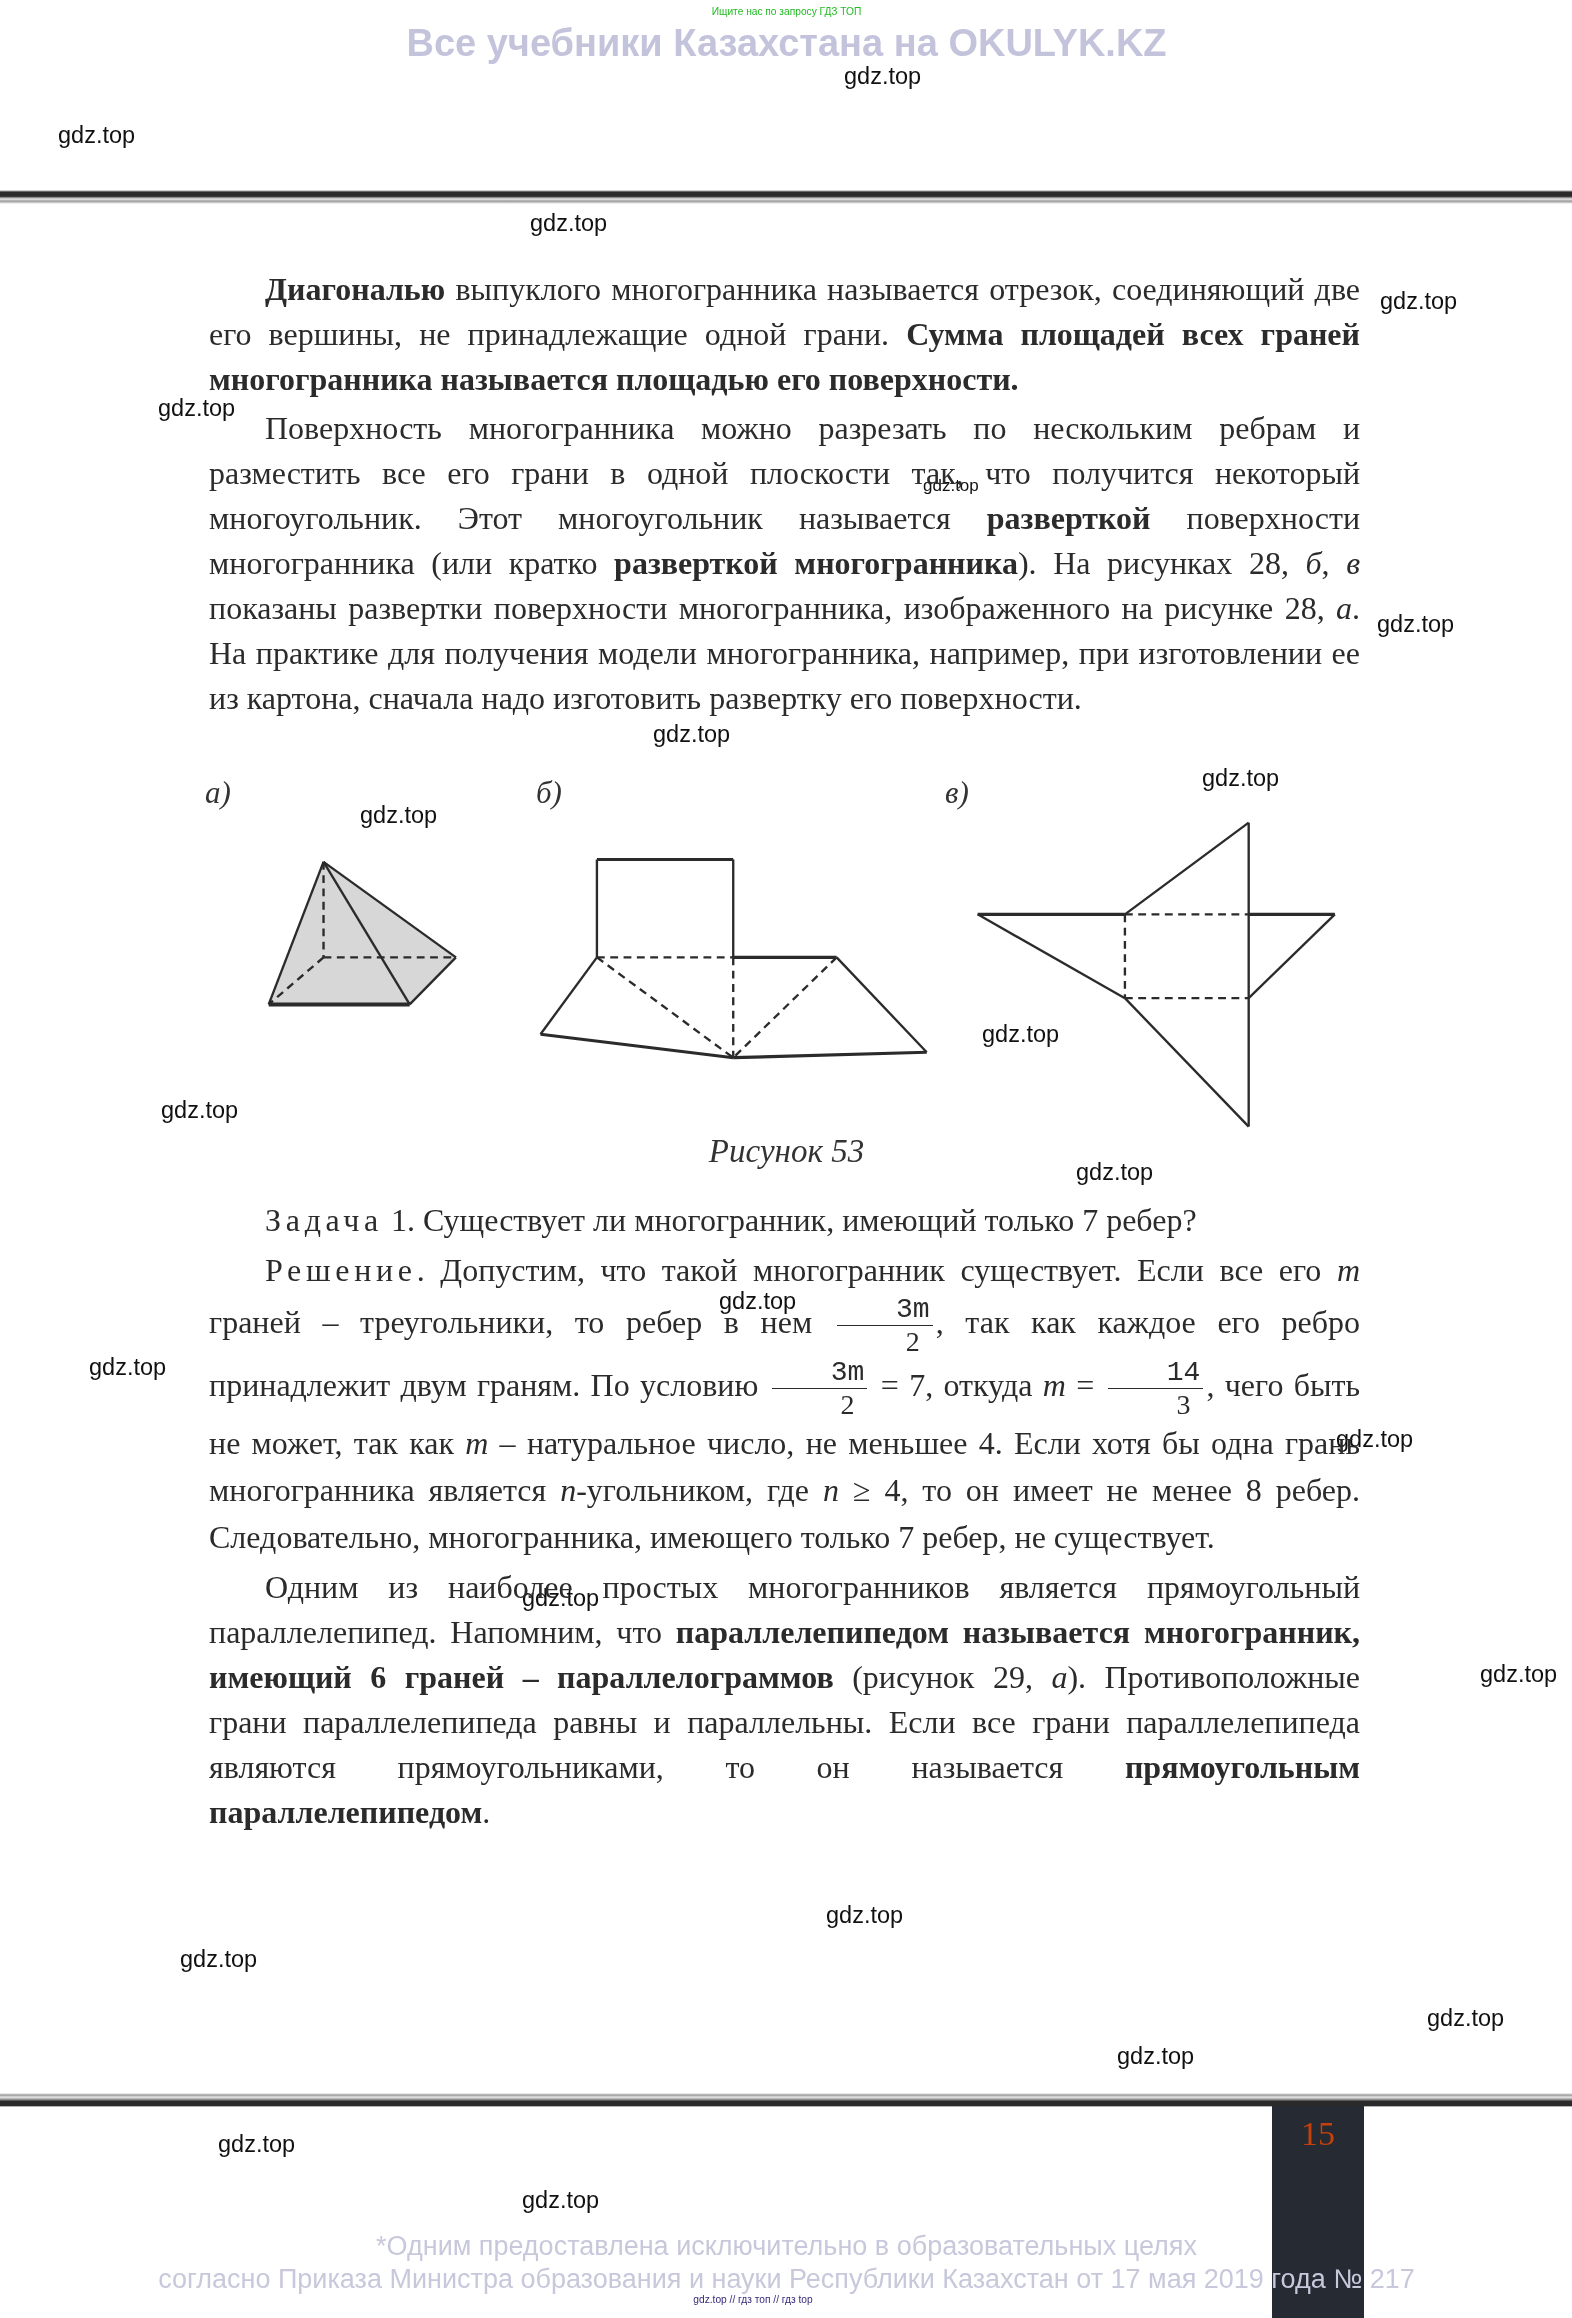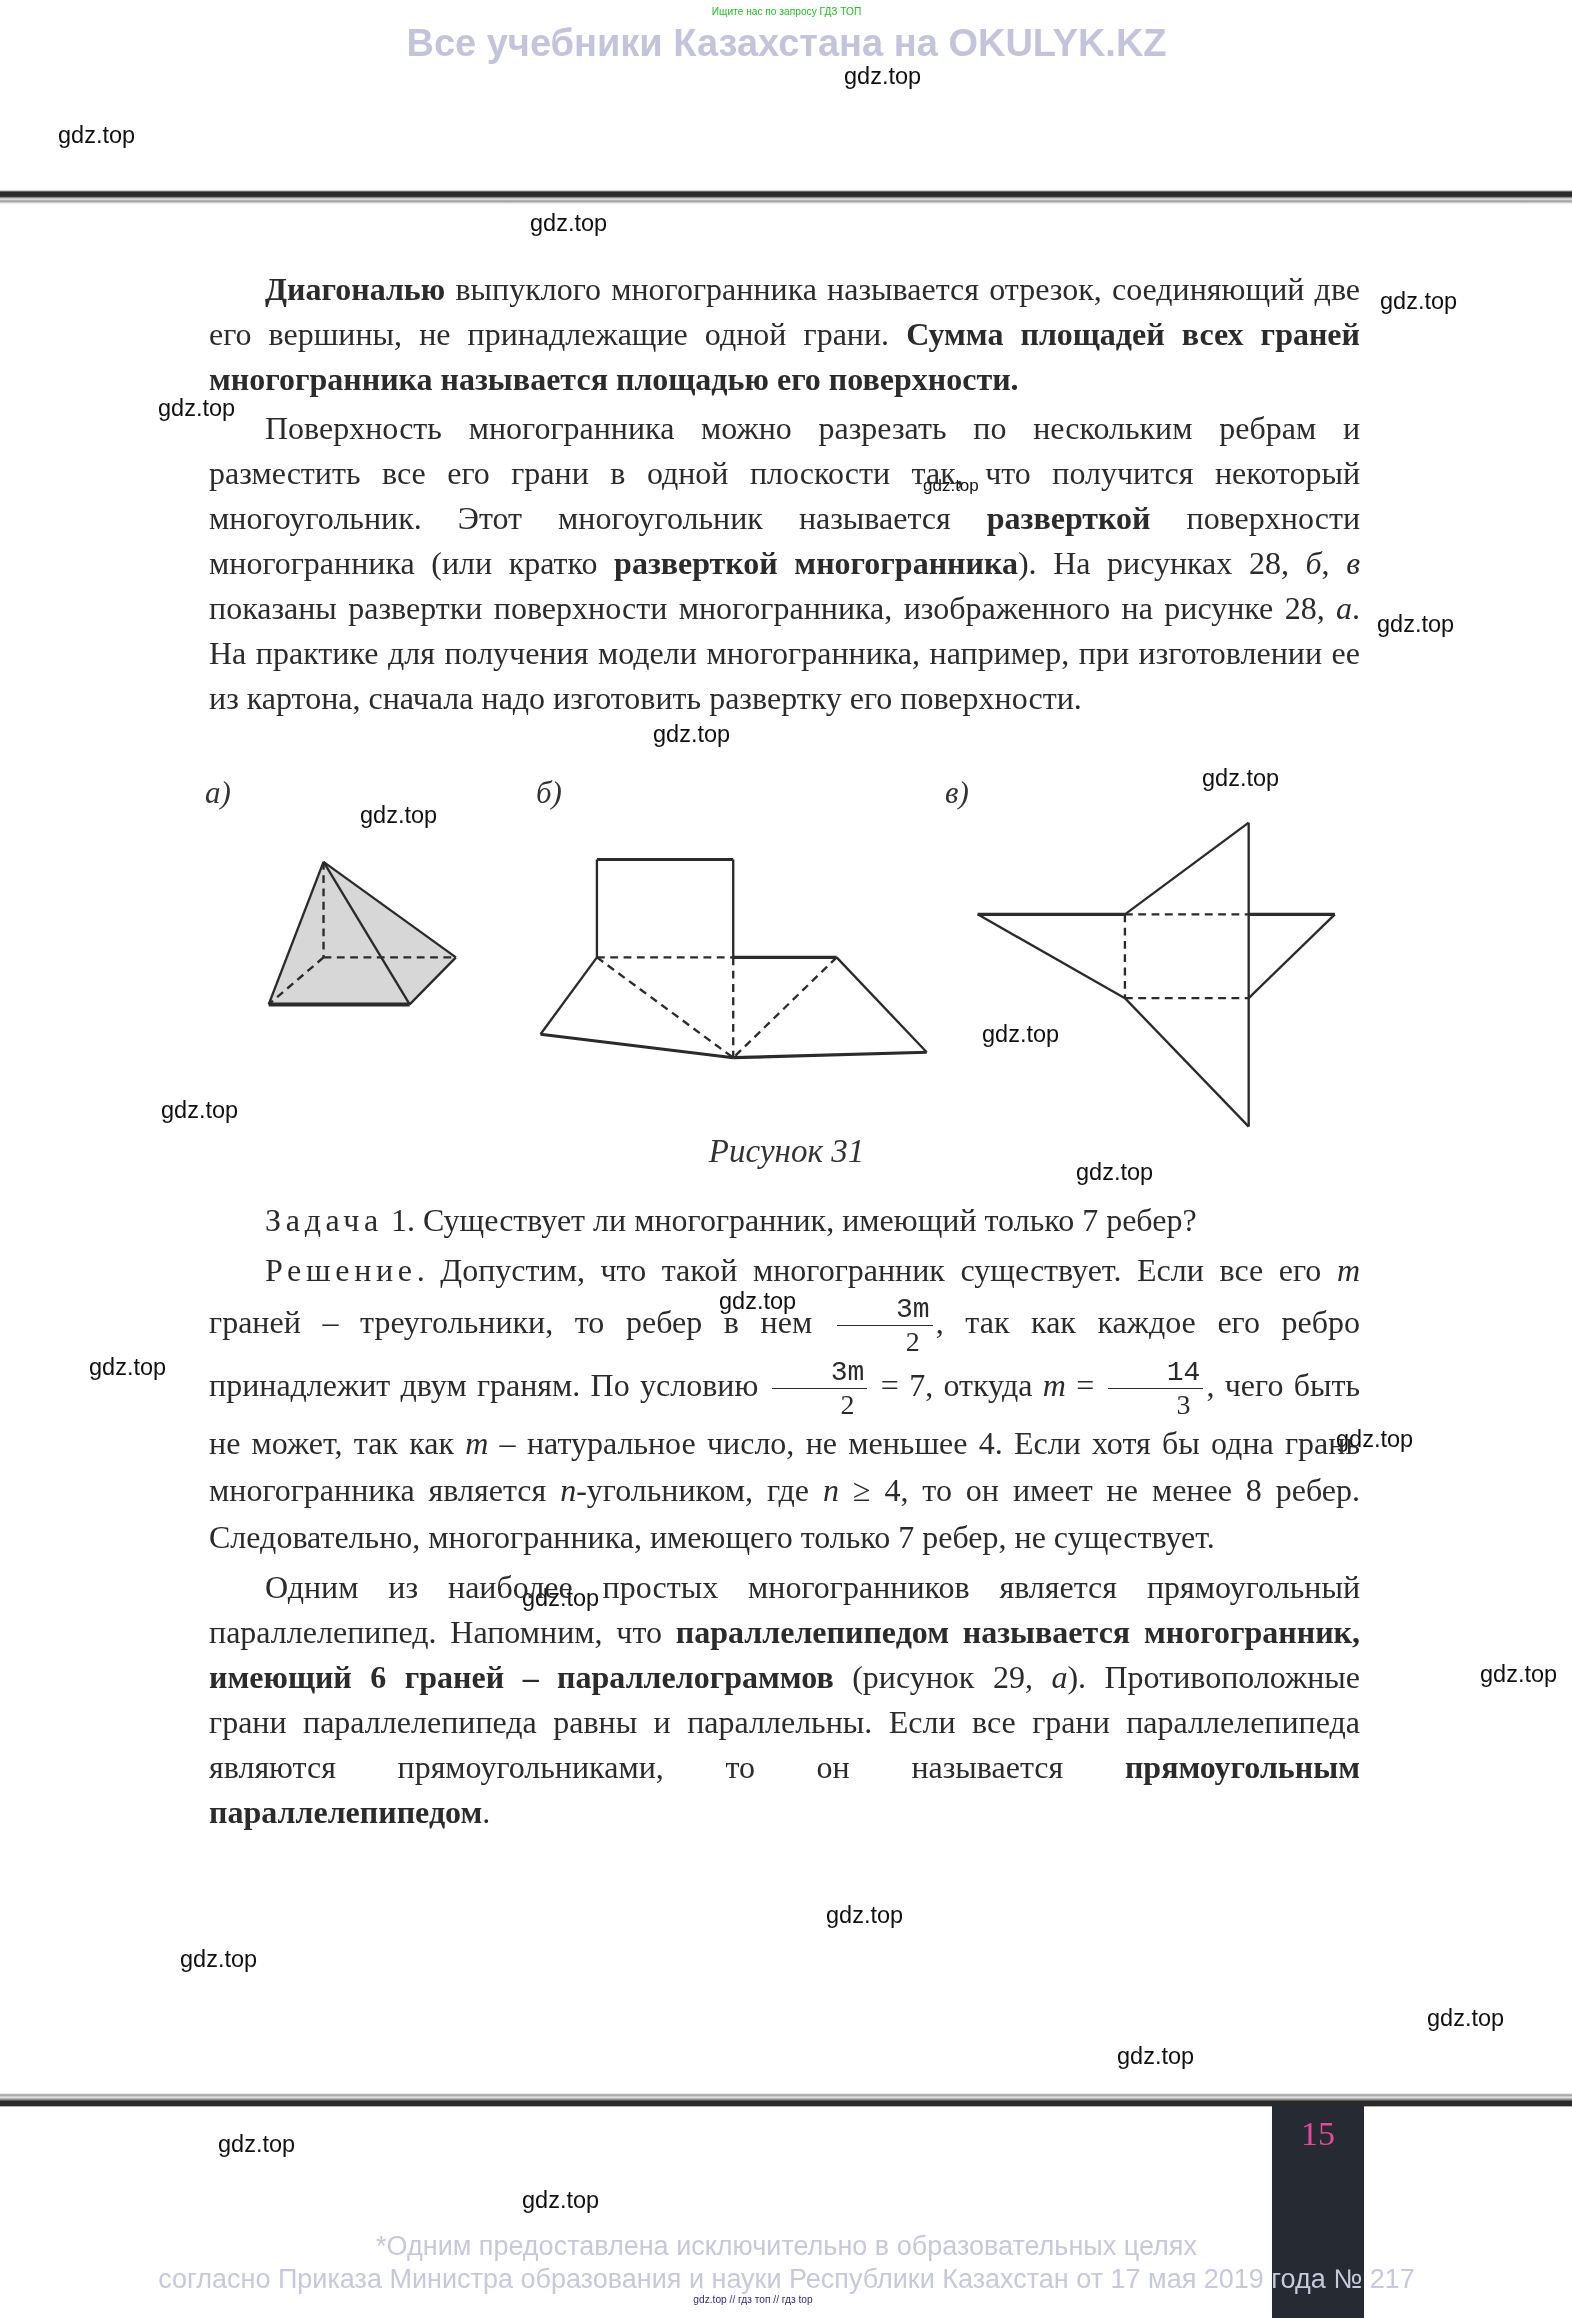--- a/index.html
+++ b/index.html
@@ -4,21 +4,21 @@
 <style>
   html, body { margin:0; padding:0; background:#ffffff; }
   body { width:1573px; height:2319px; position:relative; overflow:hidden; font-family:"Liberation Serif", serif; color:#2b2b2b; }
   .abs { position:absolute; }
   .promo-small { left:0; width:1573px; top:6.3px; text-align:center; font-family:"Liberation Sans", sans-serif; font-size:10.2px; color:#22bb22; }
   .promo-title { left:0; width:1573px; top:22px; text-align:center; font-family:"Liberation Sans", sans-serif; font-size:38px; color:#c3c3dc; letter-spacing:0px;font-weight:bold; }
   .wm { font-family:"Liberation Sans", sans-serif; font-size:23.5px; color:#111; white-space:nowrap; }
   .rule-top { left:0; width:1573px; top:190px; height:14px; background:linear-gradient(#ffffff 0%, #2a2a2a 15%, #2a2a2a 45%, #9a9a9a 55%, #e8e8e8 65%, #9a9a9a 80%, #ffffff 100%); }
   .rule-bottom { left:0; width:1573px; top:2093px; height:14px; background:linear-gradient(#ffffff 0%, #9a9a9a 15%, #e8e8e8 30%, #9a9a9a 45%, #2a2a2a 60%, #2a2a2a 90%, #ffffff 100%); }
   .page-tab { left:1272px; top:2106px; width:92px; height:213px; background:#262a33; }
-  .page-num { left:1272px; top:2115px; width:92px; text-align:center; font-size:34px; color:#ec4899; }
+  .page-num { left:1272px; top:2115px; width:92px; text-align:center; font-size:34px; color:#c2410c; }
   .text { left:205px; width:1159px; font-size:32px; line-height:45px; text-align:justify; }
   .text p { margin:4px; }
   .indent { text-indent:56px; }
   .b { font-weight:bold; }
   .i { font-style:italic; }
   .sp { letter-spacing:4.7px; }
   .frac { display:inline-block; vertical-align:middle; text-align:center; font-size:28px; line-height:31px; margin:0 3.1px; }
   .frac .num { display:block; border-bottom:1.6px solid #2b2b2b; padding:0 3.1px;font-family:Liberation Mono, monospace; }
   .frac .den { display:block; }
   .fig-label { font-size:31px; font-style:italic; color:#333; }
@@ -102,21 +102,21 @@
     <line x1="1436" y1="1167" x2="1594" y2="1167" stroke-dasharray="10,7"></line>
     <line x1="1594" y1="1167" x2="1704" y2="1167" stroke-width="4"></line>
     <line x1="1248" y1="1167" x2="1436" y2="1274"></line>
     <line x1="1704" y1="1167" x2="1594" y2="1274"></line>
     <line x1="1436" y1="1167" x2="1436" y2="1274" stroke-dasharray="10,7"></line>
     <line x1="1436" y1="1274" x2="1594" y2="1274" stroke-dasharray="10,7"></line>
     <line x1="1436" y1="1274" x2="1594" y2="1438"></line>
   </g>
 </svg>
 
-<div class="abs caption">Рисунок 31</div>
+<div class="abs caption">Рисунок 53</div>
 
 <div class="abs text" style="top:1194px">
   <p class="indent"><span class="sp">Задача</span><span> 1. Существует ли многогранник, имеющий только 7 ребер?</span></p>
   <p class="indent" style="line-height:47px"><span class="sp">Решение</span><span>. Допустим, что такой многогранник существует. Если все его </span><span class="i">m</span><span> граней – треугольники, то ребер в нем </span><span class="frac"><span class="num">3m</span><span class="den">2</span></span><span>, так как каждое его ребро принадлежит двум граням. По условию </span><span class="frac"><span class="num">3m</span><span class="den">2</span></span><span> = 7, откуда </span><span class="i">m</span><span> = </span><span class="frac"><span class="num">14</span><span class="den">3</span></span><span>, чего быть не может, так как </span><span class="i">m</span><span> – натуральное число, не меньшее 4. Если хотя бы одна грань многогранника является </span><span class="i">n</span><span>-угольником, где </span><span class="i">n</span><span> ≥ 4, то он имеет не менее 8 ребер. Следовательно, многогранника, имеющего только 7 ребер, не существует.</span></p>
   <p class="indent"><span>Одним из наиболее простых многогранников является прямоугольный параллелепипед. Напомним, что </span><span class="b">параллелепипедом называется многогранник, имеющий 6 граней – параллелограммов</span><span> (рисунок 29, </span><span class="i">а</span><span>). Противоположные грани параллелепипеда равны и параллельны. Если все грани параллелепипеда являются прямоугольниками, то он называется </span><span class="b">прямоугольным параллелепипедом</span><span>.</span></p>
 </div>
 
 <div class="abs rule-bottom"></div>
 <div class="abs page-tab"></div>
 <div class="abs page-num">15</div>

